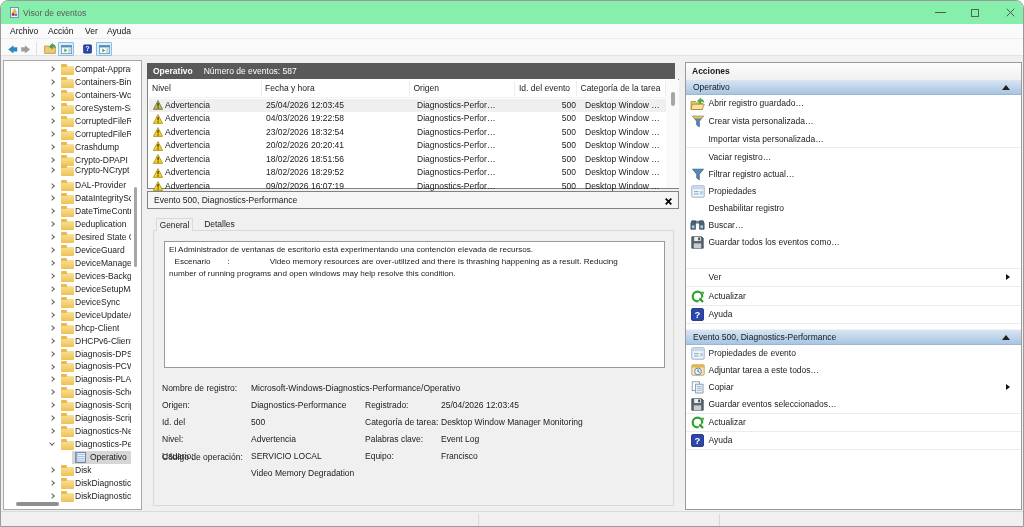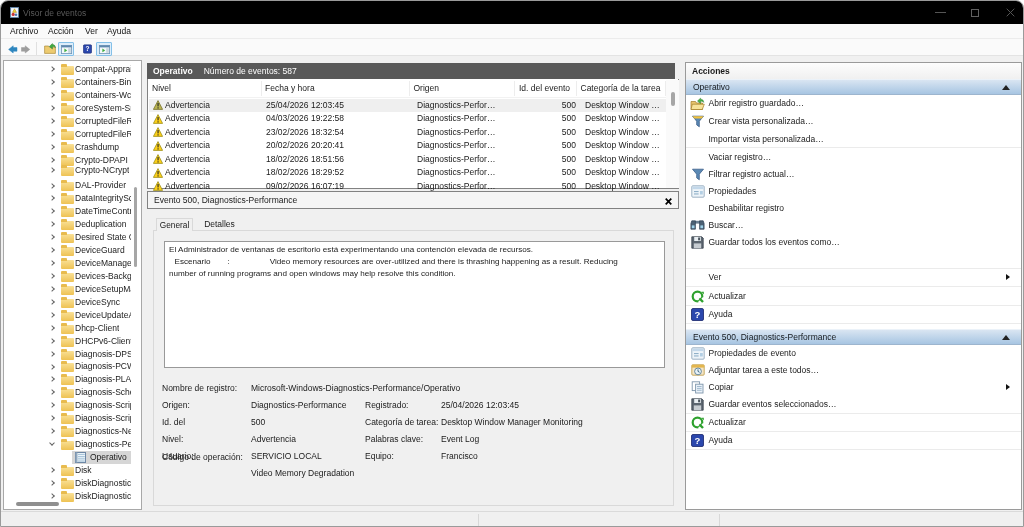--- a/index.html
+++ b/index.html
@@ -1,20 +1,20 @@
 <!DOCTYPE html>
 <html><head><meta charset="utf-8"><title>Visor de eventos</title>
 <style>
 *{margin:0;padding:0;box-sizing:border-box}
 html,body{width:1024px;height:527px;overflow:hidden}
 body{font-family:"Liberation Sans",sans-serif;font-size:8.5px;color:#1a1a1a;background:#fff;position:relative}
 .ab{position:absolute}
 #win{position:absolute;inset:0;background:#f0f0f0;border:1px solid #9a9a9a;border-radius:8px 8px 0 0;overflow:hidden}
 
-#title{position:absolute;left:0;top:0;width:100%;height:23px;background:#000000}
+#title{position:absolute;left:0;top:0;width:100%;height:23px;background:#86efac}
 #title .txt{position:absolute;left:22px;top:7px;font-size:8.5px;color:#5a5a5a}
 
 #menu{position:absolute;left:0;top:23px;width:100%;height:14px;background:#fafafa}
 #menu span{position:absolute;top:2px;color:#111}
 
 #tbar{position:absolute;left:0;top:37px;width:100%;height:18px;background:#fafafa;border-top:1px solid #ececec;border-bottom:1px solid #e3e3e3}
 .tgl{position:absolute;top:3px;width:16px;height:14px;background:#ddedfa;border:1px solid #84c0e8;border-radius:1px}
 
 #tree{position:absolute;left:2px;top:59px;width:139px;height:450px;background:#fff;border:1px solid #a8a8a8;overflow:hidden}
 .trow{position:absolute;left:0;width:139px;height:13px;line-height:13px;white-space:nowrap;overflow:hidden}

